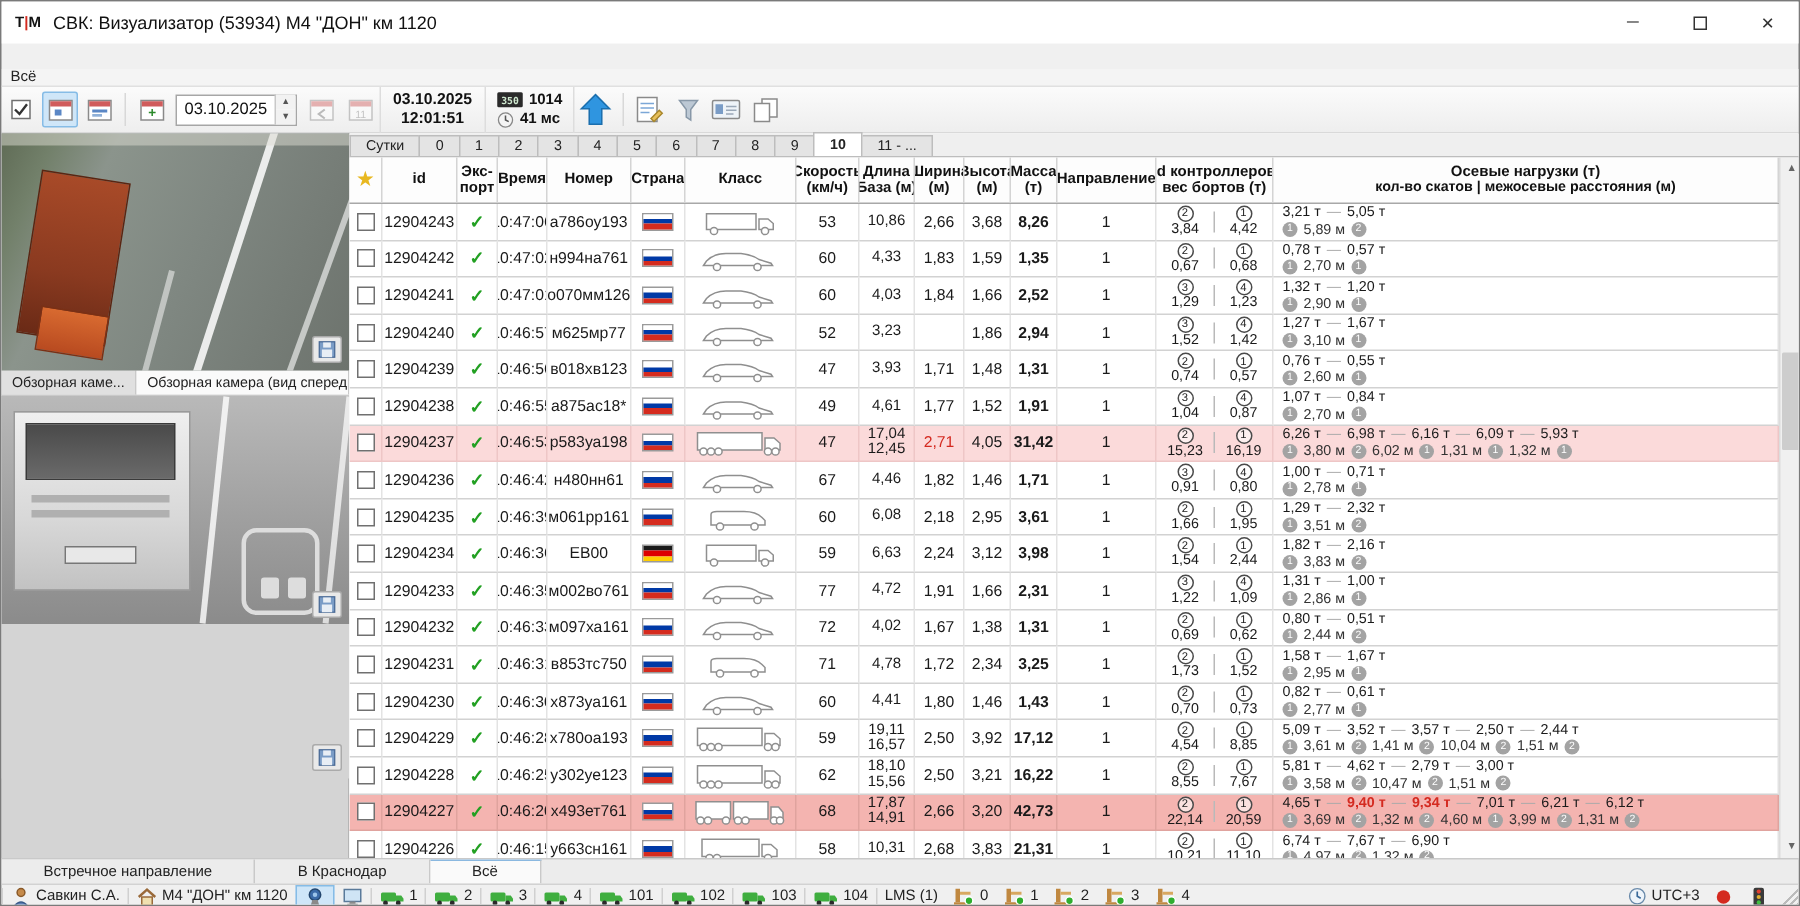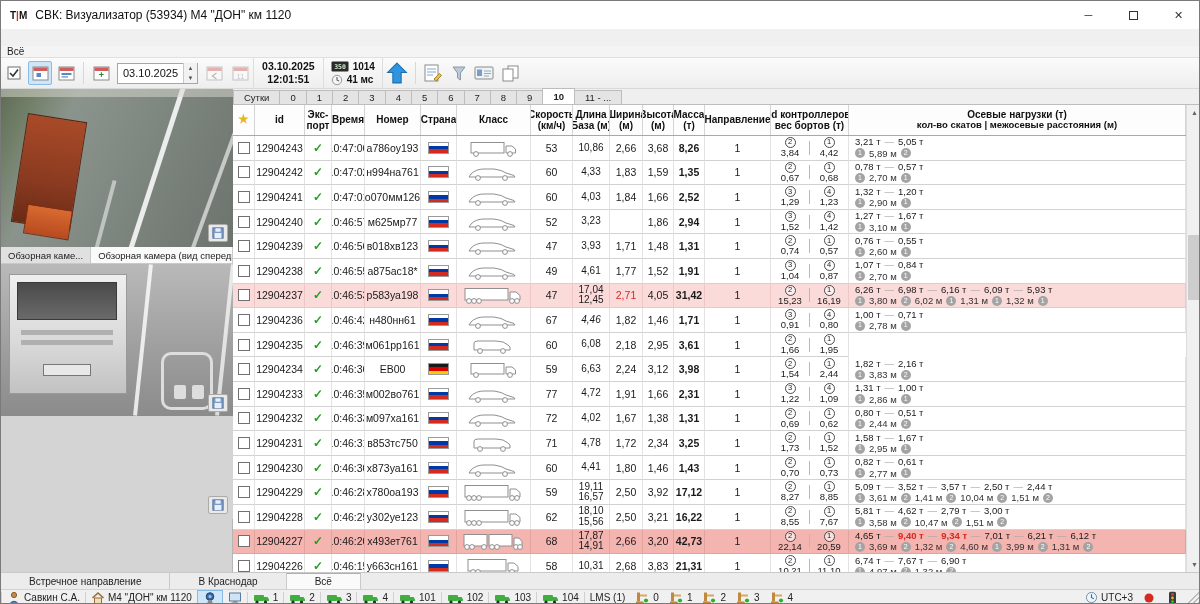--- a/index.html
+++ b/index.html
@@ -805,21 +805,21 @@
             </span>
           </div>
           <div class="gc" style="flex: 0 0 74px; width: 74px;">
             <svg width="64" height="20" viewBox="0 0 64 20">
               <path d="M7 15 L9 12 Q14 7 22 7 L32 7 Q40 8 44 11 L52 13.5 L53 15 Z" fill="#fff" stroke="#8f8f8f"></path>
               <circle cx="16" cy="16" r="2.4" fill="#fff" stroke="#8f8f8f"></circle>
               <circle cx="43" cy="16" r="2.4" fill="#fff" stroke="#8f8f8f"></circle>
             </svg>
           </div>
           <div class="gc" style="flex: 0 0 42px; width: 42px;">67</div>
-          <div class="gc" style="flex: 0 0 37px; width: 37px; font-style: italic;">
+          <div class="gc" style="flex: 0 0 37px; width: 37px;">
             <span class="twoline">
               <span>4,46</span>
             </span>
           </div>
           <div class="gc" style="flex: 0 0 33px; width: 33px;">
             <span class="">1,82</span>
           </div>
           <div class="gc" style="flex: 0 0 31px; width: 31px;">1,46</div>
           <div class="gc" style="flex: 0 0 31px; width: 31px;">
             <span class="massval">1,71</span>
@@ -889,20 +889,28 @@
             <span class="ctrlwrap">
               <span class="ctrlhalf">
                 <span class="cdig">2</span>
                 <span>1,66</span>
               </span>
               <span class="ctrlsep"></span>
               <span class="ctrlhalf">
                 <span class="cdig">1</span>
                 <span>1,95</span>
               </span>
+            </span>
+          </div>
+          <div class="gc axcell" style="flex: 0 0 337px; width: 337px;">
+            <span class="axline1"><span class="" style="">1,29 т</span><span class="dash">—</span><span class="" style="">2,32 т</span></span>
+            <span class="axline2">
+              <span class="skate">1</span>
+              <span>3,51 м</span>
+              <span class="skate">2</span>
             </span>
           </div>
         </div>
         <div class="grow">
           <div class="gc" style="flex: 0 0 22px; width: 22px;">
             <span class="cb"></span>
           </div>
           <div class="gc" style="flex: 0 0 50px; width: 50px;">12904234</div>
           <div class="gc" style="flex: 0 0 27px; width: 27px;">
             <span class="chk">✓</span>
@@ -1240,21 +1248,21 @@
           </div>
           <div class="gc" style="flex: 0 0 31px; width: 31px;">3,92</div>
           <div class="gc" style="flex: 0 0 31px; width: 31px;">
             <span class="massval">17,12</span>
           </div>
           <div class="gc" style="flex: 0 0 66px; width: 66px;">1</div>
           <div class="gc" style="flex: 0 0 78px; width: 78px;">
             <span class="ctrlwrap">
               <span class="ctrlhalf">
                 <span class="cdig">2</span>
-                <span>8,27</span>
+                <span>4,54</span>
               </span>
               <span class="ctrlsep"></span>
               <span class="ctrlhalf">
                 <span class="cdig">1</span>
                 <span>8,85</span>
               </span>
             </span>
           </div>
           <div class="gc axcell" style="flex: 0 0 337px; width: 337px;">
             <span class="axline1"><span class="" style="">5,09 т</span><span class="dash">—</span><span class="" style="">3,52 т</span><span class="dash">—</span><span class="" style="">3,57 т</span><span class="dash">—</span><span class="" style="">2,50 т</span><span class="dash">—</span><span class="" style="">2,44 т</span></span>

